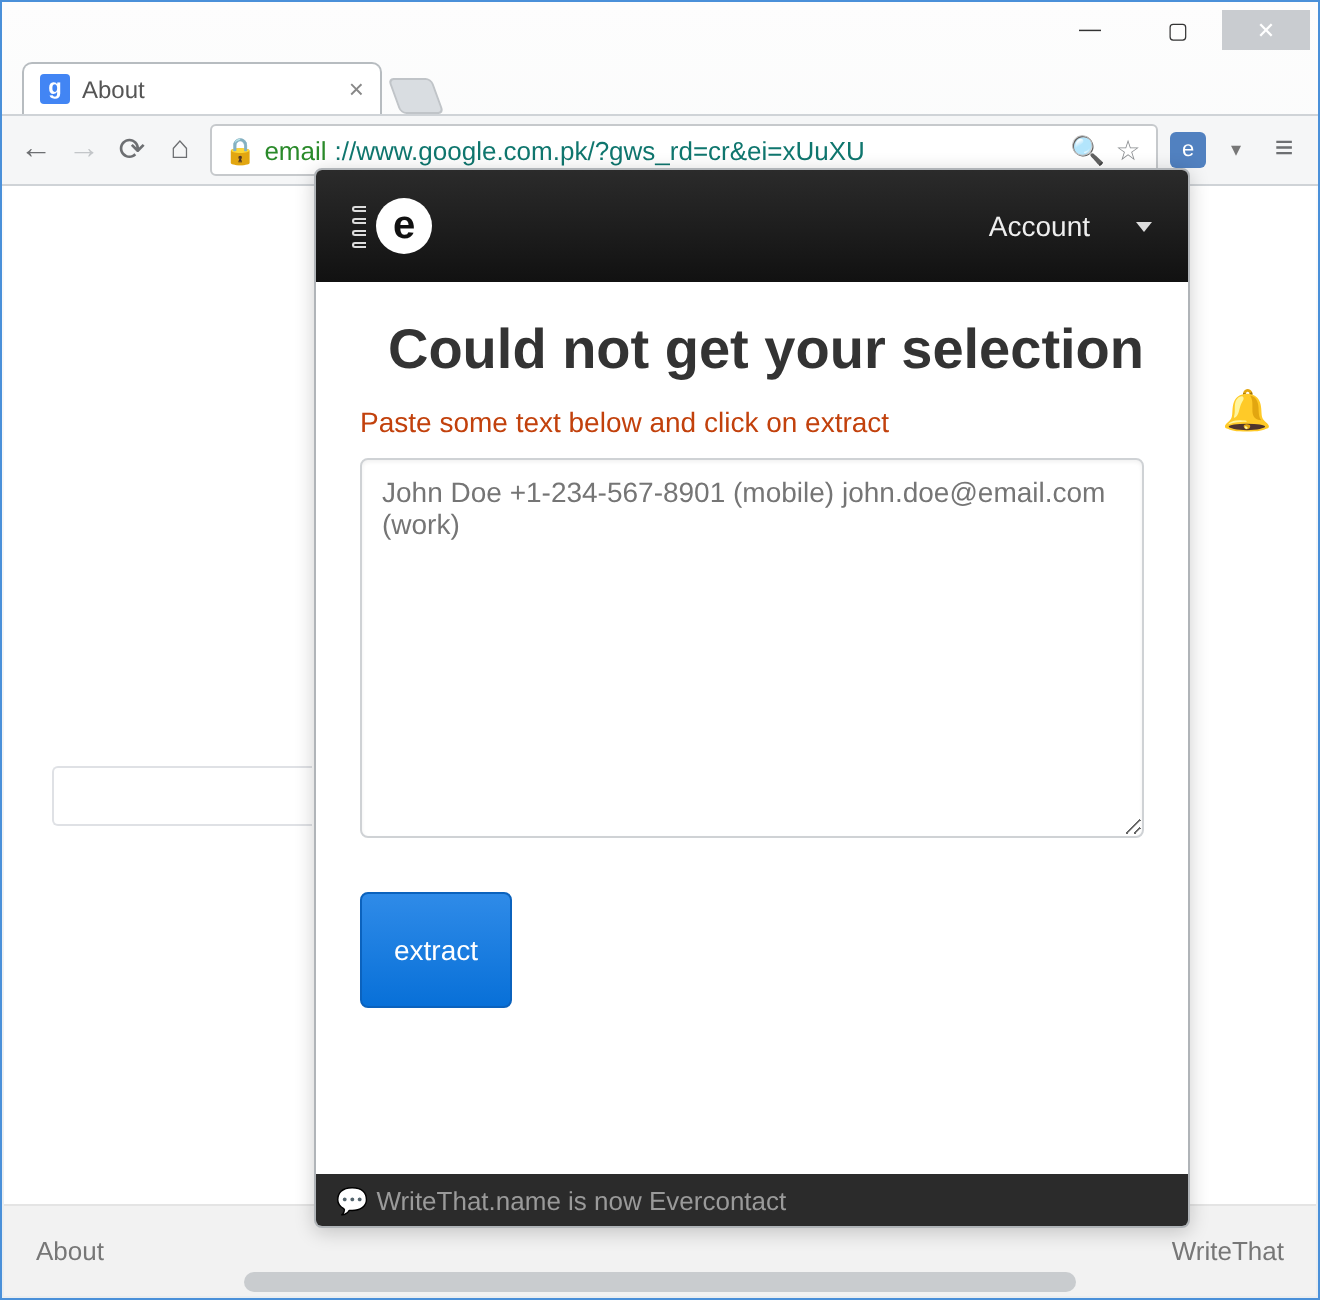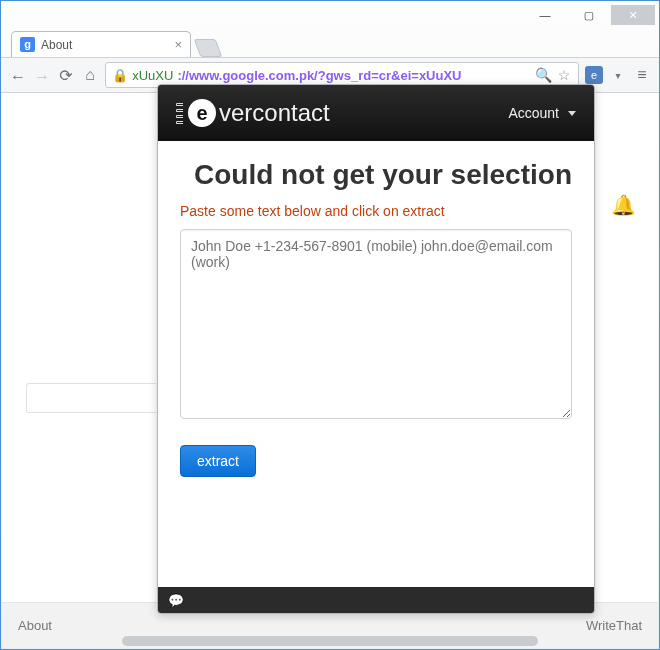--- a/index.html
+++ b/index.html
@@ -104,21 +104,21 @@
     border-radius: 3px;
     display: flex;
     align-items: center;
     padding: 0 6px;
     font-size: 13px;
     overflow: hidden;
     gap: 4px;
   }
   .lock { color: #3b9c3b; font-size: 13px; }
   .url-https { color: #2a8a2a; }
-  .url-rest { color: #8b5cf6; white-space: nowrap; overflow: hidden; font-weight: bold; }
+  .url-rest { color: #0f766e; white-space: nowrap; overflow: hidden; }
   .omni-right {
     display: flex; align-items: center; gap: 4px; margin-left: auto;
   }
   .omni-ico {
     width: 16px; height: 16px; display:flex;align-items:center;justify-content:center;
     font-size: 14px; color:#4a7dcf;
   }
   .omni-ico.star { color:#8a8d90; }
   .ext-sq {
     width: 18px; height: 18px; background:#5181c0;border-radius:3px;
@@ -194,21 +194,21 @@
     font-weight:bold;font-size:20px;
     margin: 0 1px;
   }
   .logo .spiral {
     
     display:inline-flex; flex-direction:column; gap:3px; margin-right:2px;
   }
   .logo .spiral span { width:7px;height:3px;border:1px solid #ddd;border-right:none;border-radius:3px 0 0 3px; }
   .account {
     margin-left:auto; font-size:14px; color:#eee;
-    display:flex; align-items:center; gap:9px;
+    display:flex; align-items:center; gap:23px;
   }
   .caret { width:0;height:0;border-left:4px solid transparent;border-right:4px solid transparent;border-top:5px solid #ddd; display:inline-block;}
   .ext-body {
     flex:1; padding: 18px 22px 14px; overflow:auto;
   }
   .ext-body h1 {
     font: bold 28px/1.15 Arial, sans-serif;
     color:#333; margin-bottom:12px;text-align:right;
   }
   .sub { font-size:14px; color:#c2410c; margin-bottom:10px; }
@@ -218,21 +218,21 @@
     padding:8px 10px;
     font: 14px Arial; color:#666;
     resize: both;
     box-shadow: inset 0 1px 2px rgba(0,0,0,0.06);
   }
   .btn-extract {
     margin-top:22px;
     background: linear-gradient(#2f8be8,#0870d8);
     color:#fff; border:1px solid #0b62bd;
     border-radius:4px;
-    padding: 7px 16px;
+    padding: 20px 16px;
     font-size:14px;
     cursor:pointer;
   }
   .ext-footer {
     background:#2b2b2b;
     color:#9a9a9a;
     font-size:13px;
     height:26px;
     display:flex; align-items:center;
     padding:0 10px;
@@ -263,21 +263,21 @@
     <div class="newtab-btn"></div>
   </div>
 
   <div class="toolbar">
     <span class="tool-icon">←</span>
     <span class="tool-icon disabled">→</span>
     <span class="tool-icon">⟳</span>
     <span class="tool-icon">⌂</span>
     <div class="omnibox">
       <span class="lock">🔒</span>
-      <span class="url-https">xUuXU</span>
+      <span class="url-https">email</span>
         <span class="url-rest">://www.google.com.pk/?gws_rd=cr&amp;ei=xUuXU</span>
       <span class="omni-right">
         <span class="omni-ico">🔍</span>
         <span class="omni-ico star">☆</span>
       </span>
     </div>
     <span class="ext-sq">e</span>
     <span class="tool-icon" style="font-size:10px;color:#777">▾</span>
     <span class="tool-icon menu-ico">≡</span>
   </div>
@@ -295,32 +295,32 @@
   <div class="ext-popup">
     <div class="ext-header">
       <span class="logo">
         <span class="spiral">
             <span></span>
             <span></span>
             <span></span>
             <span></span>
           </span>
         <span class="ring">e</span>
-          <span>vercontact</span>
       </span>
       <span class="account">
         <span>Account</span>
         <span class="caret"></span>
       </span>
     </div>
     <div class="ext-body">
       <h1>Could not get your selection</h1>
       <p class="sub">Paste some text below and click on extract</p>
       <textarea class="ta" placeholder="John Doe +1-234-567-8901 (mobile) john.doe@email.com (work)" style=""></textarea>
       <br>
       <button class="btn-extract">extract</button>
     </div>
     <div class="ext-footer">
       <span>💬</span>
+      <span>WriteThat.name is now Evercontact</span>
     </div>
   </div>
 
 </div>
 
 </body></html>

